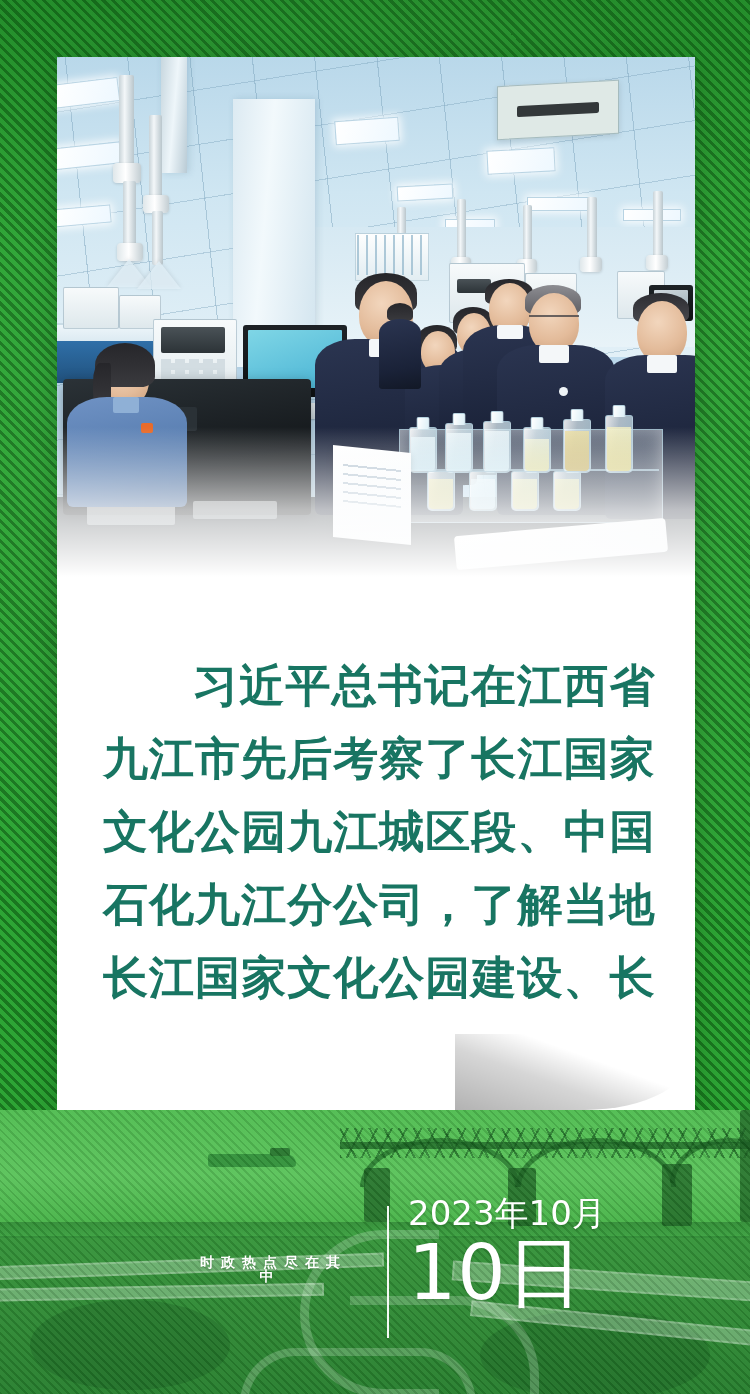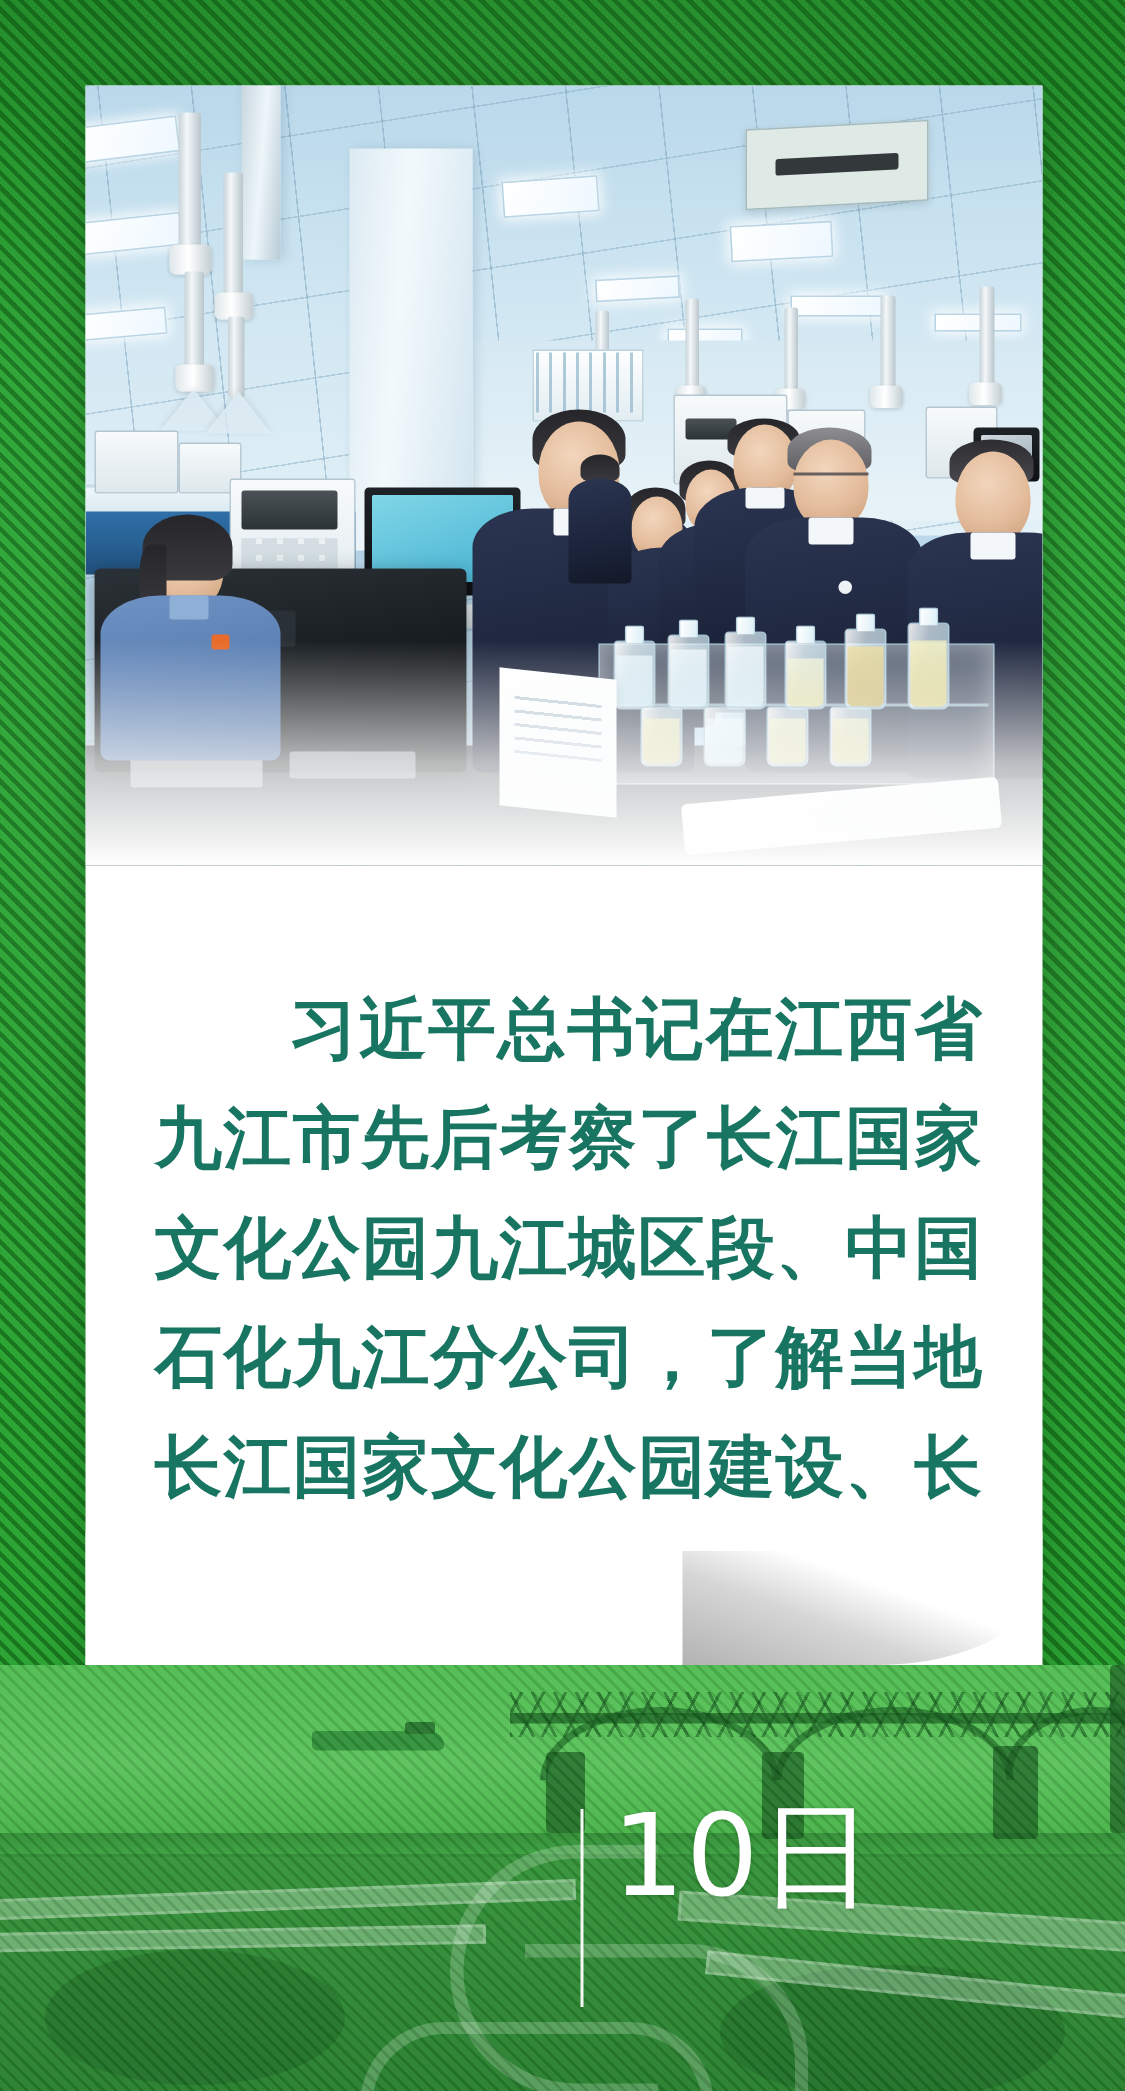--- a/index.html
+++ b/index.html
@@ -696,21 +696,23 @@
     <div class="road" style="left:300px;top:120px;width:130px;height:150px;border-radius:90px 0 0 90px;border-right:none;background:transparent;border-width:9px;"></div>
     <div class="road" style="left:350px;top:186px;width:180px;height:120px;border-radius:0 80px 0 0;border-left:none;border-bottom:none;background:transparent;border-width:9px;"></div>
     <div class="road" style="left:452px;top:162px;width:330px;height:16px;border-radius:0;transform:rotate(4deg);"></div>
     <div class="road" style="left:470px;top:206px;width:300px;height:12px;border-radius:0;transform:rotate(6deg);"></div>
     <div class="road" style="left:240px;top:238px;width:220px;height:48px;border-radius:60px 60px 0 0;border-bottom:none;background:transparent;border-width:8px;"></div>
 
     <div class="footer-stripes"></div>
   </div>
 
   <div class="brand">
+    <div class="brand-tag">时政热点尽在其中</div>
   </div>
 
   <div class="divider"></div>
 
   <div class="datebox">
+    <div class="date-ym">2023年10月</div>
     <div class="date-day">10日</div>
   </div>
 
 </div>
 
 </body></html>

